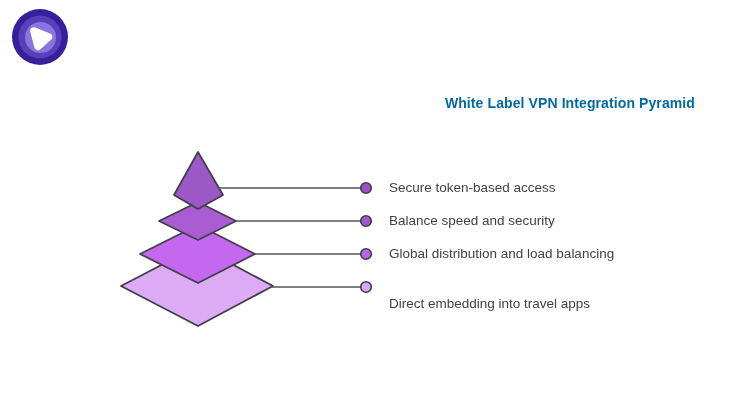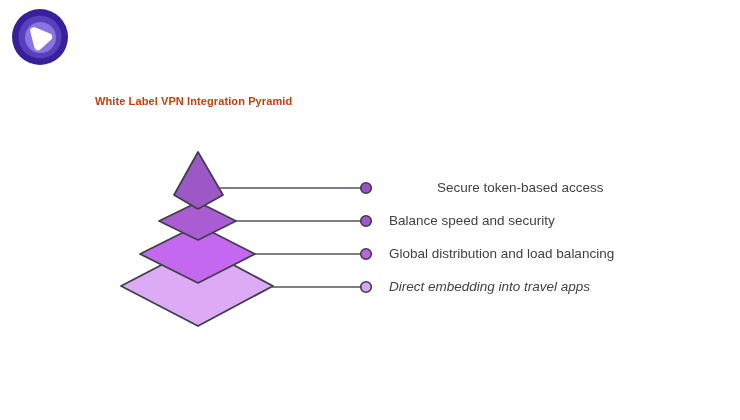--- a/index.html
+++ b/index.html
@@ -23,44 +23,44 @@
     left: 12px;
     top: 9px;
     width: 56px;
     height: 56px;
   }
   .diagram-title {
     position: absolute;
     left: 95px;
     top: 95px;
     width: 600px;
-    text-align: left;
-    font-size: 11px;
+    text-align: right;
+    font-size: 14px;
     font-weight: 700;
-    color: #c2410c;
+    color: #0369a1;
     letter-spacing: 0.1px;
   }
   .pyramid-svg {
     position: absolute;
     left: 0;
     top: 0;
   }
   .layer-label {
     position: absolute;
     left: 389px;
     height: 20px;
     line-height: 20px;
     font-size: 13.5px;
     color: #3F4245;
     white-space: nowrap;
   }
-  .label-1 { top: 178px; margin-left: 48px; }
+  .label-1 { top: 178px; }
   .label-2 { top: 211px; }
   .label-3 { top: 244px; text-align: right; }
-  .label-4 { top: 277px; font-style: italic; }
+  .label-4 { top: 294px; }
 </style>
 </head>
 <body>
 
 <div class="stage">
 
   <svg class="logo" viewBox="0 0 56 56">
     <circle cx="28" cy="28" r="28" fill="#36209B"></circle>
     <circle cx="28" cy="28" r="21.5" fill="#5740BC"></circle>
     <circle cx="28.5" cy="28.5" r="15.5" fill="#8875DF"></circle>

